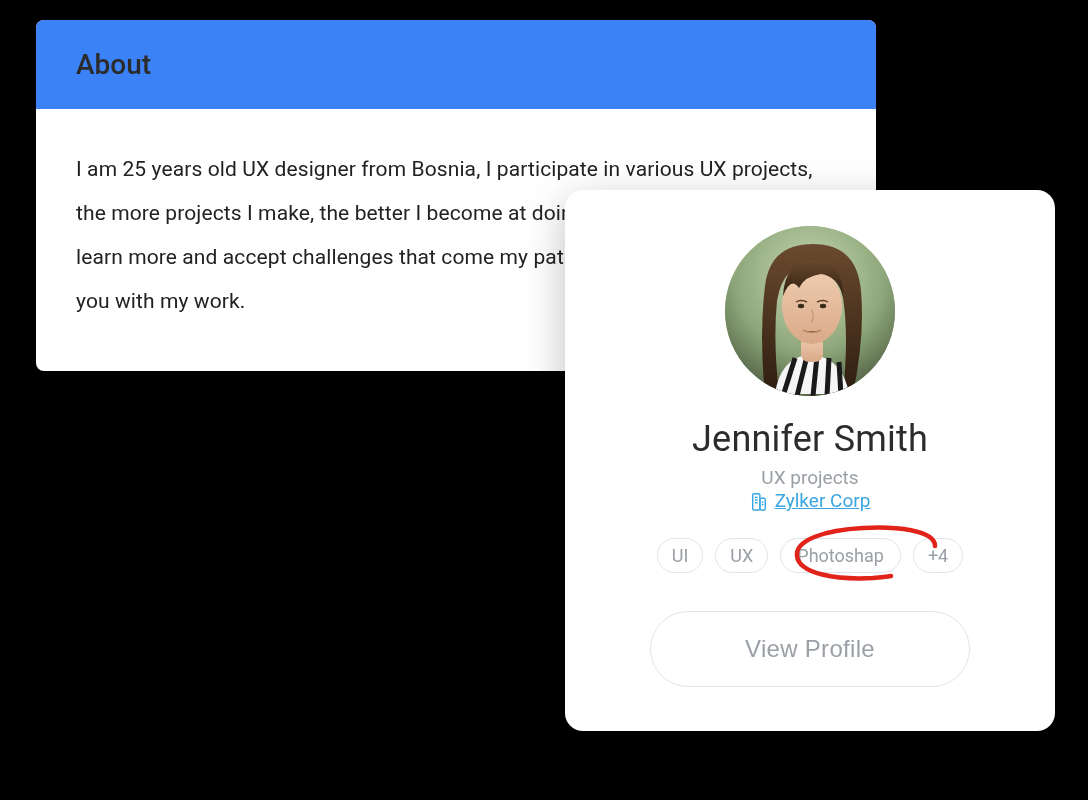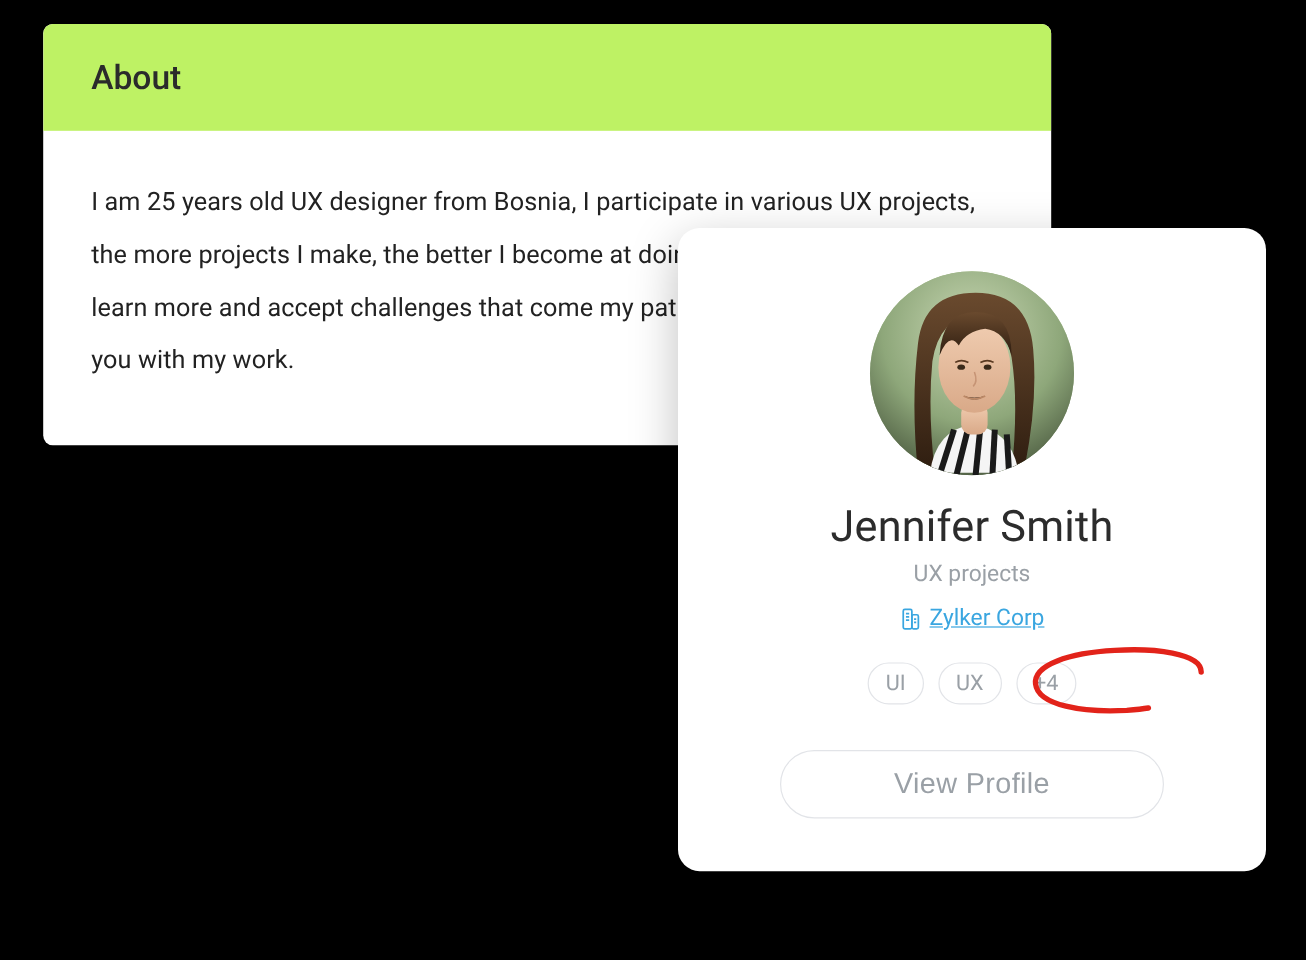--- a/index.html
+++ b/index.html
@@ -16,21 +16,21 @@
     position: absolute;
     left: 36px;
     top: 20px;
     width: 840px;
     background: #fff;
     border-radius: 8px;
     box-shadow: 0 4px 20px rgba(0,0,0,0.15);
     overflow: hidden;
   }
   .about-header {
-    background: #bef264;
+    background: #3b82f6;
     padding: 28px 40px;
   }
   .about-header h2 {
     font-size: 28px;
     font-weight: 500;
     color: #2b2b2b;
   }
   .about-body {
     padding: 38px 40px 48px 40px;
     font-size: 21px;
@@ -76,21 +76,20 @@
   }
   .profile-role {
     font-size: 19px;
     color: #9aa0a6;
     margin-top: 6px;
   }
   .profile-company {
     display: flex;
     align-items: center;
     gap: 7px;
-    margin-top: 14px;
     color: #3aa6e0;
     font-size: 19px;
   }
   .profile-company svg { width:18px; height:20px; stroke:#3aa6e0; fill:none; stroke-width:1.6; }
 
   .tags {
     display: flex;
     gap: 12px;
     margin-top: 26px;
     align-items: flex-start;
@@ -108,21 +107,21 @@
   .tag.small { padding: 6px 14px; }
 
   .red-circle {
     position: absolute;
     pointer-events: none;
   }
 
   .view-btn {
     margin-top: 38px;
     width: 320px;
-    height: 57px;
+    height: 76px;
     border: 1.5px solid #e2e4e8;
     border-radius: 999px;
     background: #fff;
     color: #9aa0a6;
     font-size: 24px;
     cursor: pointer;
     letter-spacing:.3px;
   }
 </style>
 </head>
@@ -198,20 +197,21 @@
       <line x1="5.5" y1="13" x2="8.5" y2="13"></line>
       <line x1="13" y1="12" x2="15" y2="12"></line>
       <line x1="13" y1="15" x2="15" y2="15"></line>
     </svg>
     <span>Zylker Corp</span>
   </a>
 
   <div class="tags">
     <span class="tag small">UI</span>
     <span class="tag small">UX</span>
+    <span class="tag">Photoshap</span>
     <span class="tag small">+4</span>
 
     <svg class="red-circle" style="left:128px; top:-16px; width:160px; height:66px;" viewBox="0 0 160 66">
       <path d="M150 24 C150 8 110 4 78 6 C40 8 10 18 12 34 C14 52 52 58 88 56 C100 55 106 54 106 54" fill="none" stroke="#e2231a" stroke-width="4.5" stroke-linecap="round"></path>
     </svg>
   </div>
 
   <button class="view-btn">View Profile</button>
 </div>
 

